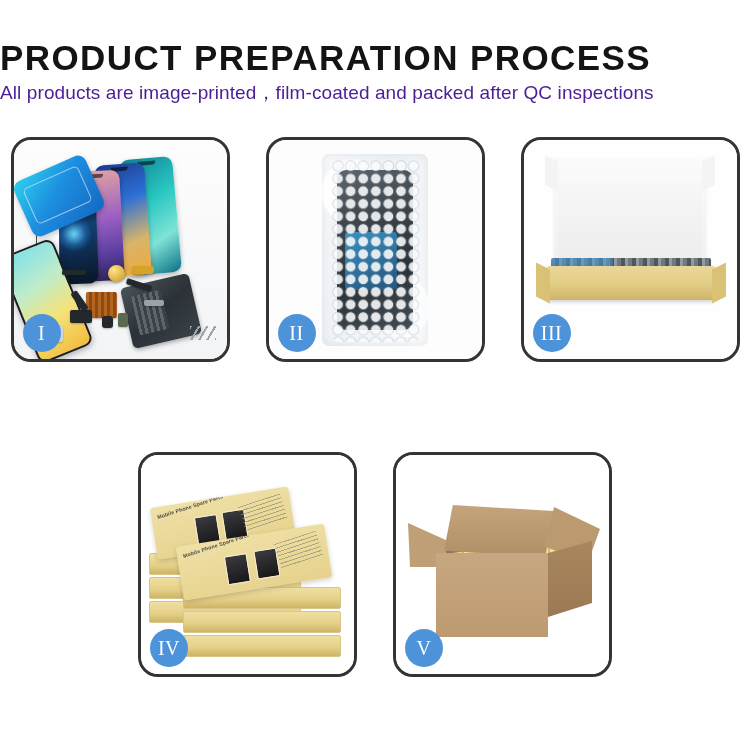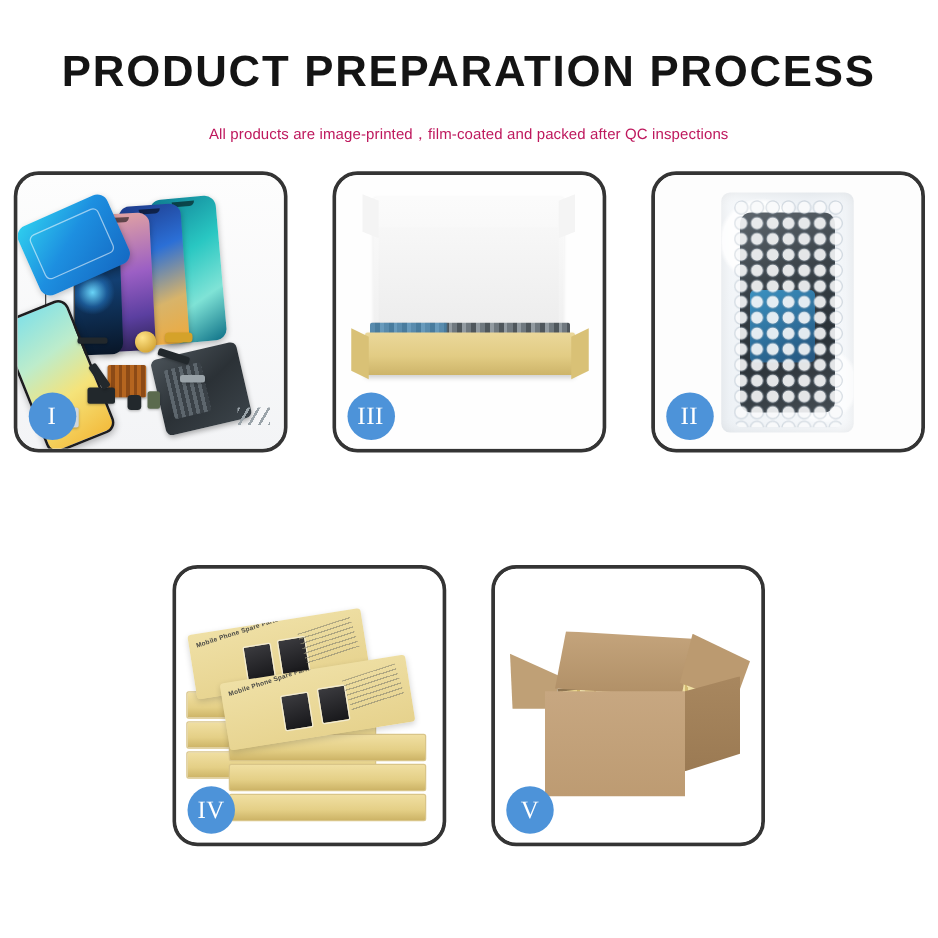--- a/index.html
+++ b/index.html
@@ -4,29 +4,29 @@
 <style>
   html,body{margin:0;padding:0;}
   body{
     width:750px;height:750px;background:#ffffff;
     font-family:"Liberation Sans","DejaVu Sans",sans-serif;
     overflow:hidden;position:relative;
   }
   .page{position:relative;width:750px;height:750px;background:#fff;}
 
   
-  .header{position:absolute;left:0;top:0;width:750px;text-align:center;}
+  .header{position:absolute;left:0;top:0;width:750px;}
   .title{
     font-size:35px;font-weight:700;color:#141414;
     letter-spacing:1.4px;line-height:1;margin-top:40px;
     font-family:"Liberation Sans","DejaVu Sans",sans-serif;
   }
   .subtitle{
-    font-size:12px;color:#be185d;letter-spacing:.1px;
-    margin-top:24px;font-weight:400;
+    font-size:19px;color:#4c1d95;letter-spacing:.1px;
+    margin-top:5px;font-weight:400;
   }
 
   
   .grid{position:absolute;left:0;top:137px;width:750px;}
   .row{display:flex;justify-content:center;gap:36px;}
   .row+.row{margin-top:90px;}
 
   .panel{
     position:relative;width:219px;height:225px;
     border:3px solid #343434;border-radius:20px;
@@ -249,37 +249,37 @@
           <div class="flex f6"></div>
           <div class="flex f7"></div>
           <div class="flex f8"></div>
           <div class="flex f9"></div>
           <div class="screws"></div>
         </div>
         <div class="badge">I</div>
       </div>
 
       <div class="panel">
+        <div class="stage p2">
+          <div class="bagwrap">
+            <div class="inner"></div>
+            <div class="bubbles"></div>
+          </div>
+        </div>
+        <div class="badge">II</div>
+      </div>
+
+      <div class="panel">
         <div class="stage p3">
           <div class="lid"></div>
           <div class="foam"></div>
           <div class="goods"></div>
           <div class="tray"></div>
         </div>
         <div class="badge">III</div>
-      </div>
-
-      <div class="panel">
-        <div class="stage p2">
-          <div class="bagwrap">
-            <div class="inner"></div>
-            <div class="bubbles"></div>
-          </div>
-        </div>
-        <div class="badge">II</div>
       </div>
 
     </div>
 
     <div class="row">
 
       <div class="panel">
         <div class="stage p4">
           <div class="stack">
             <div class="sbox" style="left:0;top:74px;"></div>

